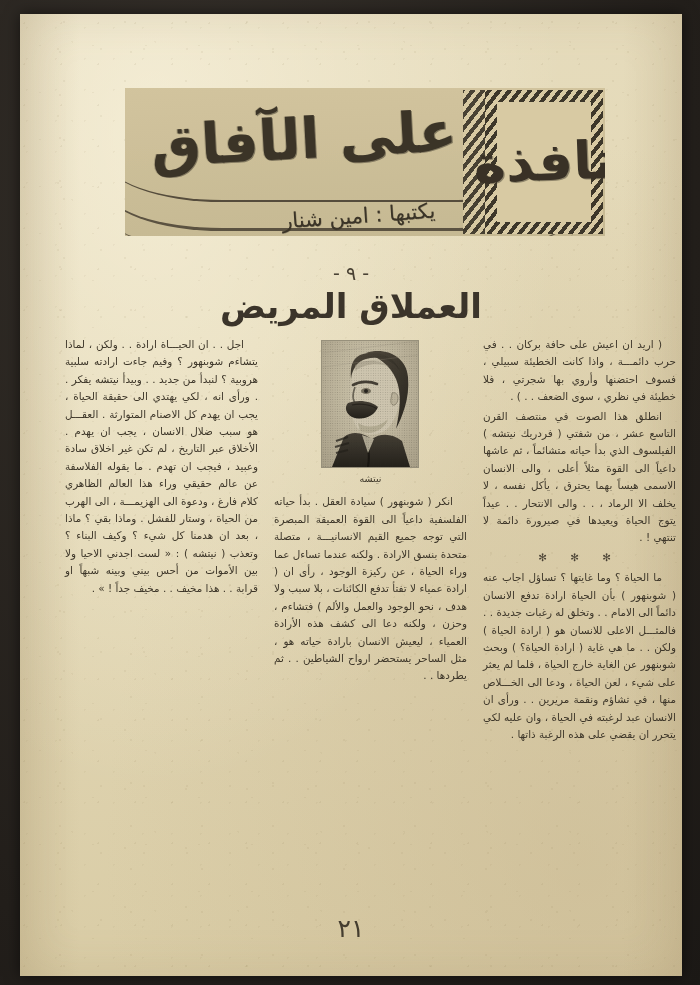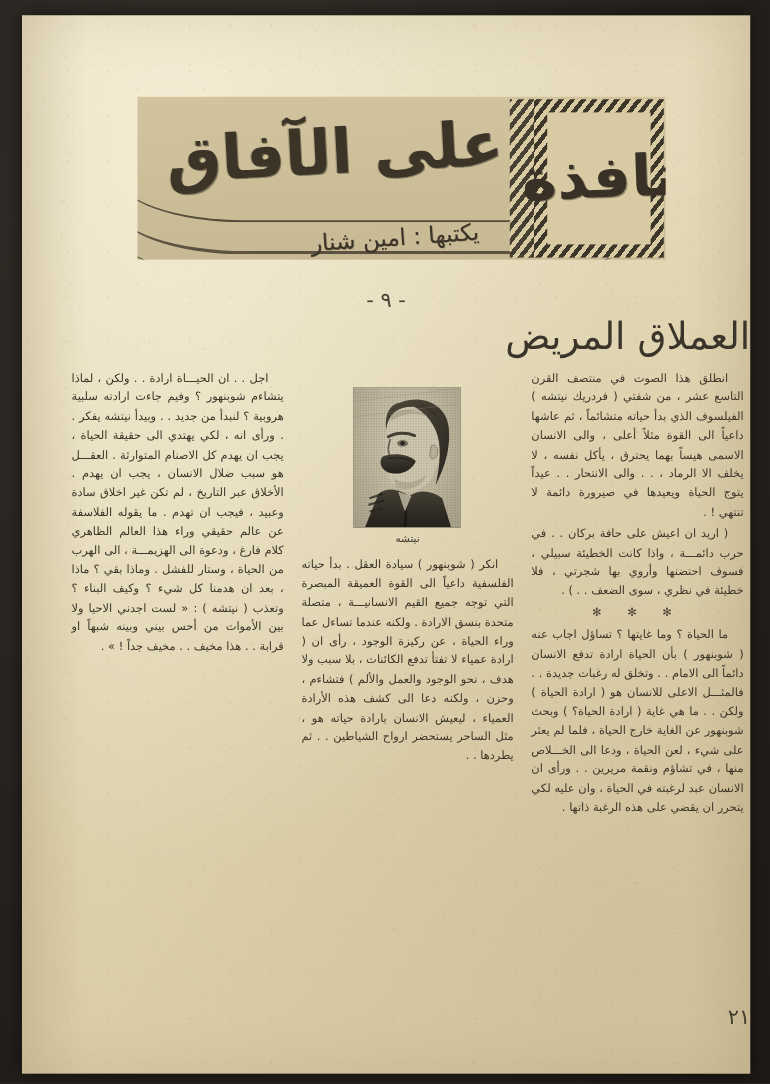--- a/index.html
+++ b/index.html
@@ -167,24 +167,24 @@
     left: 0; right: 0;
     top: 248px;
     text-align: center;
     font-size: 19px;
     color: #4a4234;
     letter-spacing: 3px;
   }
   #article-title {
     left: 0; right: 0;
     top: 272px;
-    text-align: right;
+    text-align: center;
     font-size: 34px;
     color: #3b342a;
-    font-weight: 400;
+    font-weight: 700;
     letter-spacing: 0px;
   }
 
   
   #columns {
     left: 44px;
     top: 322px;
     width: 612px;
     height: 560px;
     display: flex;
@@ -207,21 +207,21 @@
     text-align: center;
     letter-spacing: 10px;
     margin: 2px 0 3px 0;
     color: #4a4234;
   }
 
   
   #portrait-wrap {
     float: none;
     width: 96px;
-    margin: 16px auto 6px auto;
+    margin: 4px auto 6px auto;
   }
   #portrait {
     width: 96px;
     height: 126px;
     position: relative;
     background:
       radial-gradient(ellipse at 50% 38%, #cfc3a0 0%, #bdb08c 55%, #a99c7a 100%);
     border: 1px solid #9a8f70;
     overflow: hidden;
     filter: grayscale(.35) contrast(1.05);
@@ -237,21 +237,22 @@
     text-align: center;
     font-size: 9.5px;
     color: #3d3629;
     margin-top: 2px;
   }
 
   
   #folio {
     left: 0; right: 0;
     top: 900px;
-    font-size: 19px;
+    text-align: center;
+    font-size: 25px;
     color: #443d2f;
     letter-spacing: 2px;
   }
 
   
   #page .layer { text-rendering: optimizeLegibility; }
 </style>
 </head>
 <body>
 
@@ -279,22 +280,22 @@
       </div>
     </div>
 
     <div id="section-no" class="layer">- ٩ -</div>
 
     <div id="article-title" class="layer">العملاق المريض</div>
 
     <div id="columns" class="layer">
 
       <div class="col">
+        <p class="indent">( اريد ان اعيش على حافة بركان . . في حرب دائمـــة ، واذا كانت الخطيئة سبيلي ، فسوف احتضنها وأروي بها شجرتي ، فلا خطيئة في نظري ، سوى الضعف . . ) .</p>
         <p class="indent">انطلق هذا الصوت في منتصف القرن التاسع عشر ، من شفتي ( فردريك نيتشه ) الفيلسوف الذي بدأ حياته متشائماً ، ثم عاشها داعياً الى القوة مثلاً أعلى ، والى الانسان الاسمى هيساً بهما يحترق ، يأكل نفسه ، لا يخلف الا الرماد ، . . والى الانتحار . . عيداً يتوج الحياة ويعيدها في صيرورة دائمة لا تنتهي ! .</p>
-        <p class="indent">( اريد ان اعيش على حافة بركان . . في حرب دائمـــة ، واذا كانت الخطيئة سبيلي ، فسوف احتضنها وأروي بها شجرتي ، فلا خطيئة في نظري ، سوى الضعف . . ) .</p>
         <span class="stars">✻ ✻ ✻</span>
         <p class="indent">ما الحياة ؟ وما غايتها ؟ تساؤل اجاب عنه ( شوبنهور ) بأن الحياة ارادة تدفع الانسان دائماً الى الامام . . وتخلق له رغبات جديدة . . فالمثـــل الاعلى للانسان هو ( ارادة الحياة ) ولكن . . ما هي غاية ( ارادة الحياة؟ ) وبحث شوبنهور عن الغاية خارج الحياة ، فلما لم يعثر على شيء ، لعن الحياة ، ودعا الى الخـــلاص منها ، في تشاؤم ونقمة مريرين . . ورأى ان الانسان عبد لرغبته في الحياة ، وان عليه لكي يتحرر ان يقضي على هذه الرغبة ذاتها .</p>
       </div>
 
       <div class="col">
         <div id="portrait-wrap">
           <div id="portrait">
             <svg viewBox="0 0 96 126" width="96" height="126" aria-hidden="true">
               <defs>
                 <linearGradient id="hairg" x1="0" y1="0" x2="1" y2="1">

